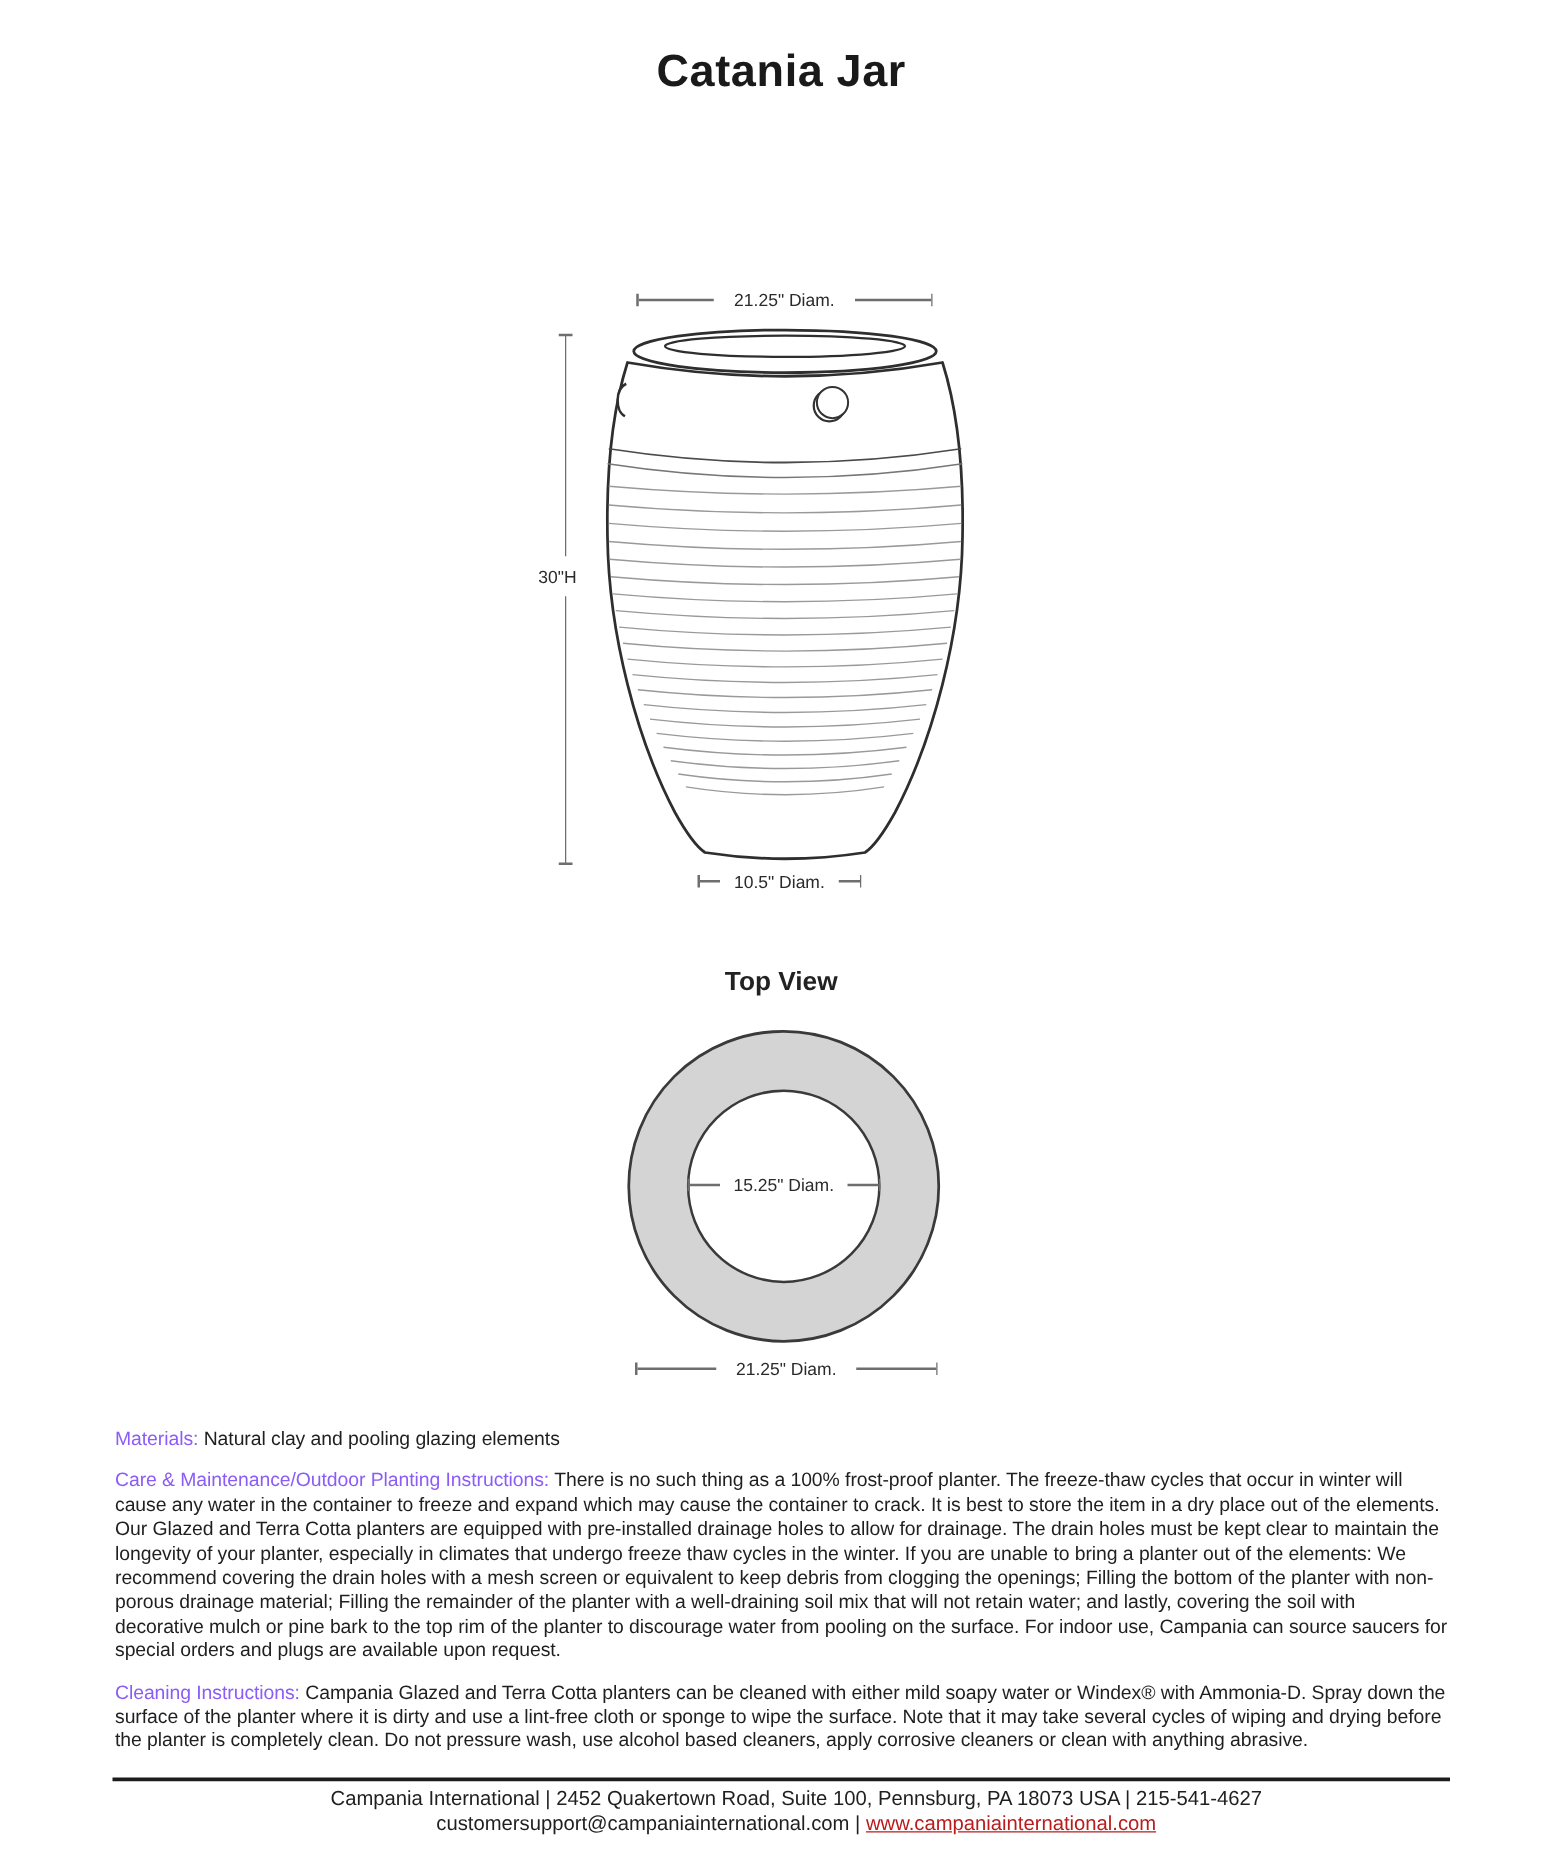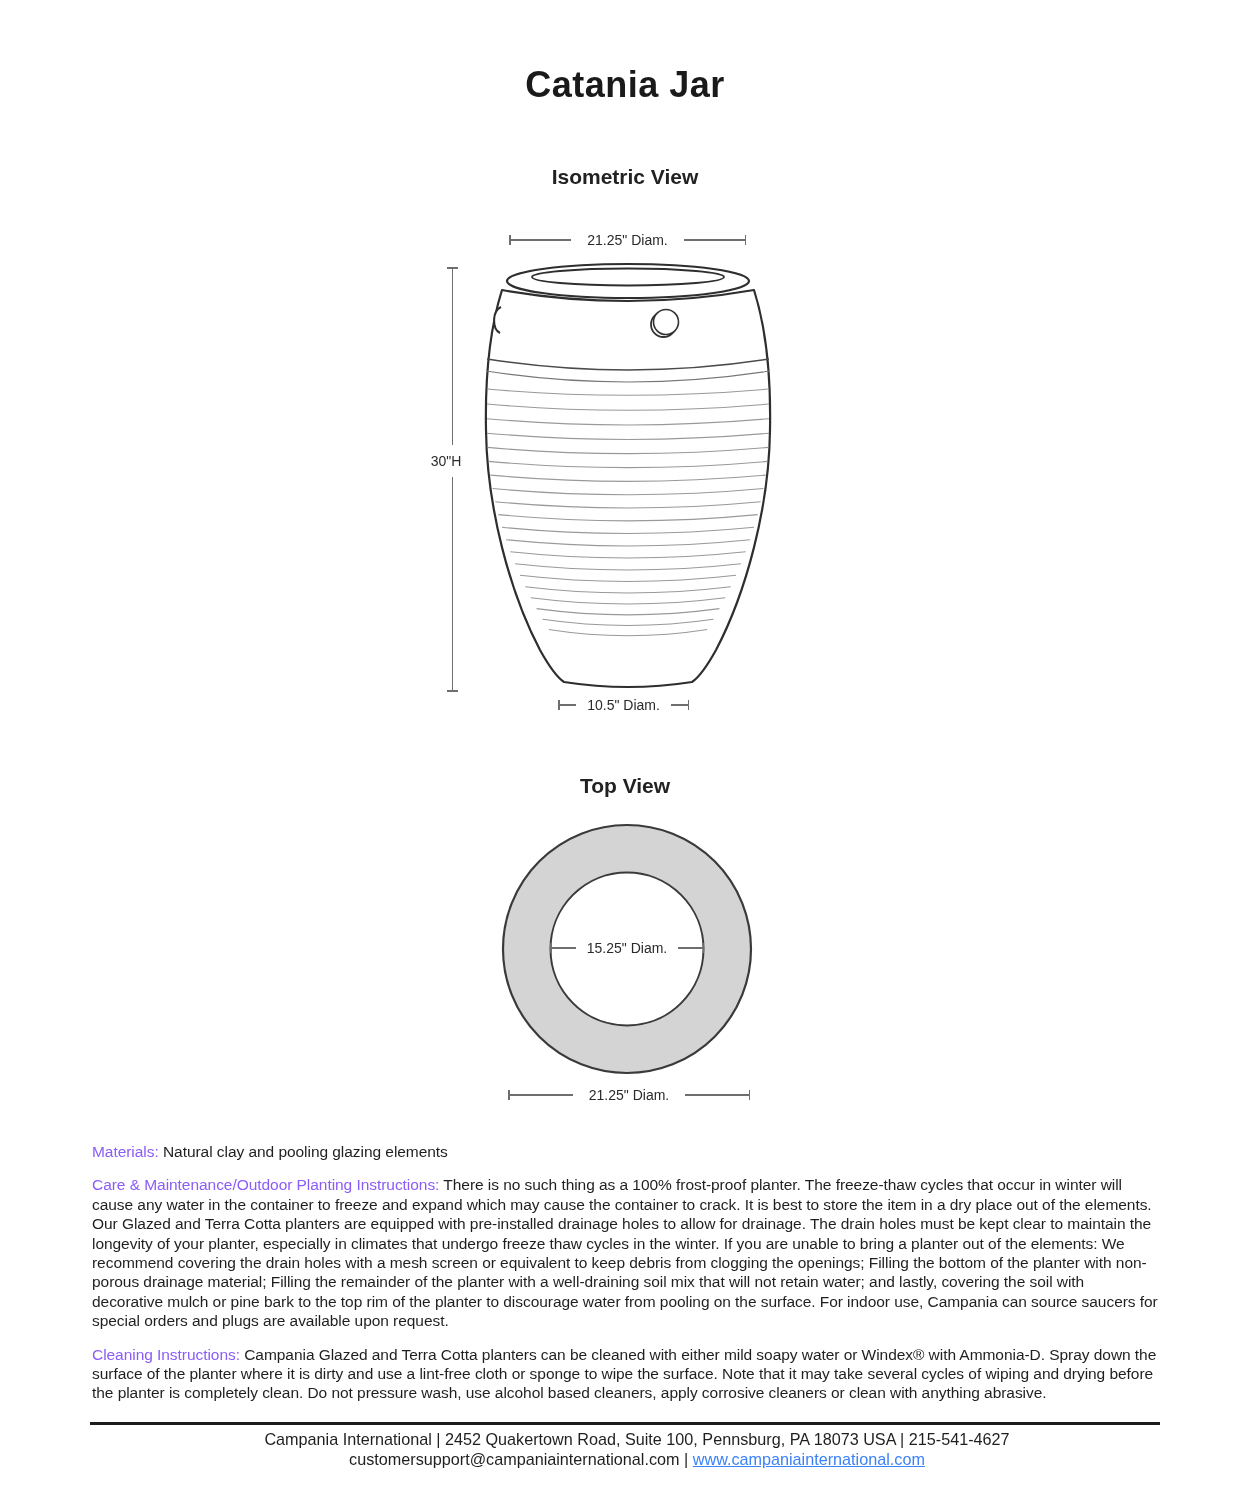--- a/index.html
+++ b/index.html
@@ -14,21 +14,20 @@
     overflow: hidden;
   }
   .page-title {
     position: absolute;
     top: 36px; left: 0; width: 1250px;
     text-align: center;
     font-size: 36px;
     font-weight: 700;
     color: #1a1a1a;
     letter-spacing: 0.5px;
-    margin-top: 28px;
   }
   .view-heading {
     position: absolute;
     left: 0; width: 1250px;
     text-align: center;
     font-size: 21px;
     font-weight: 700;
     color: #222222;
   }
   #iso-heading { top: 165px; }
@@ -114,33 +113,32 @@
   .footer {
     position: absolute;
     left: 0; top: 1430px; width: 1250px;
     text-align: center;
     font-size: 16.2px;
     line-height: 19.5px;
     color: #1f1f1f;
     padding-left: 24px;
   }
   .footer a {
-    color: #3b82f6;
+    color: #b91c1c;
     text-decoration: underline;
     cursor: pointer;
   }
 </style>
 </head>
 <body>
 
 <div class="page">
 
   <h1 class="page-title">Catania Jar</h1>
 
-  <h2 class="view-heading" id="iso-heading">Isometric View</h2>
 
   <div class="hdim" id="iso-top-dim">
     <span class="tick"></span>
     <span class="dline"></span>
     <span class="dlabel">21.25" Diam.</span>
     <span class="dline"></span>
     <span class="tick"></span>
   </div>
 
   <div class="vtick" id="vdim-tick-top"></div>

